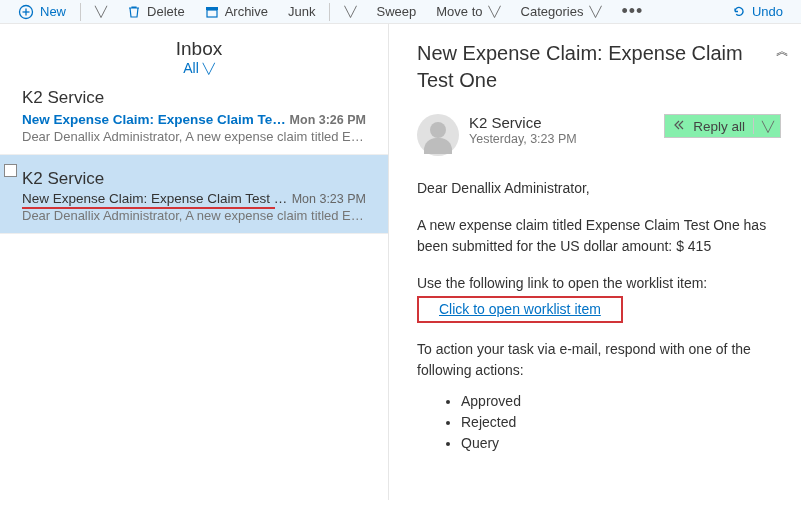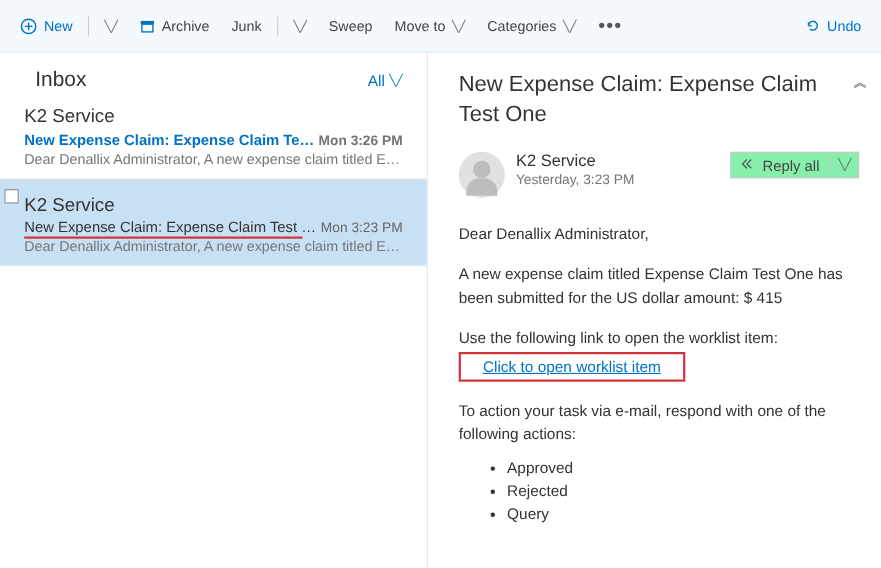--- a/index.html
+++ b/index.html
@@ -9,21 +9,21 @@
     color: #333;
     width: 801px;
     height: 516px;
     overflow: hidden;
     background: #fff;
   }
   
   .toolbar {
     display: flex;
     align-items: center;
-    height: 48px;
+    height: 24px;
     background: #f4f9fd;
     border-bottom: 1px solid #e8e8e8;
     padding: 0 10px;
     gap: 4px;
   }
   .tb-item {
     display: flex;
     align-items: center;
     gap: 6px;
     padding: 4px 8px;
@@ -54,23 +54,24 @@
   }
   .reading {
     flex: 1;
     padding: 16px 20px 0 28px;
     overflow: hidden;
     position: relative;
   }
   
   .list-header {
     display: flex;
-    justify-content: space-between;
+    justify-content: flex-end;
     align-items: center;
     padding: 14px 22px 6px 32px;
+    flex-direction: column;
   }
   .list-header h2 {
     font-size: 19px;
     font-weight: 400;
     color: #333;
   }
   .filter-all {
     color: #0072c6;
     font-size: 14px;
     display: flex; align-items: center; gap:4px;
@@ -229,20 +230,28 @@
           <line x1="4.5" y1="8" x2="11.5" y2="8" stroke="#0072c6" stroke-width="1.3"></line>
         </svg>
     </span>
     <span>New</span>
   </div>
   <div class="tb-sep"></div>
   <div class="tb-item">
       <span class="chev-down">╲╱</span>
     </div>
 
+  <div class="tb-item">
+    <span class="icon">
+      <svg width="14" height="14" viewBox="0 0 14 14">
+          <path d="M2 3h10M5 3V2h4v1M3 3l1 9h6l1-9" stroke="#0072c6" stroke-width="1.2" fill="none"></path>
+        </svg>
+    </span>
+    <span>Delete</span>
+  </div>
 
   <div class="tb-item">
     <span class="icon">
       <svg width="14" height="14" viewBox="0 0 14 14">
           <rect x="1" y="2" width="12" height="3" fill="#0072c6"></rect>
           <rect x="2" y="5" width="10" height="7" fill="none" stroke="#0072c6" stroke-width="1.2"></rect>
         </svg>
     </span>
     <span>Archive</span>
   </div>

